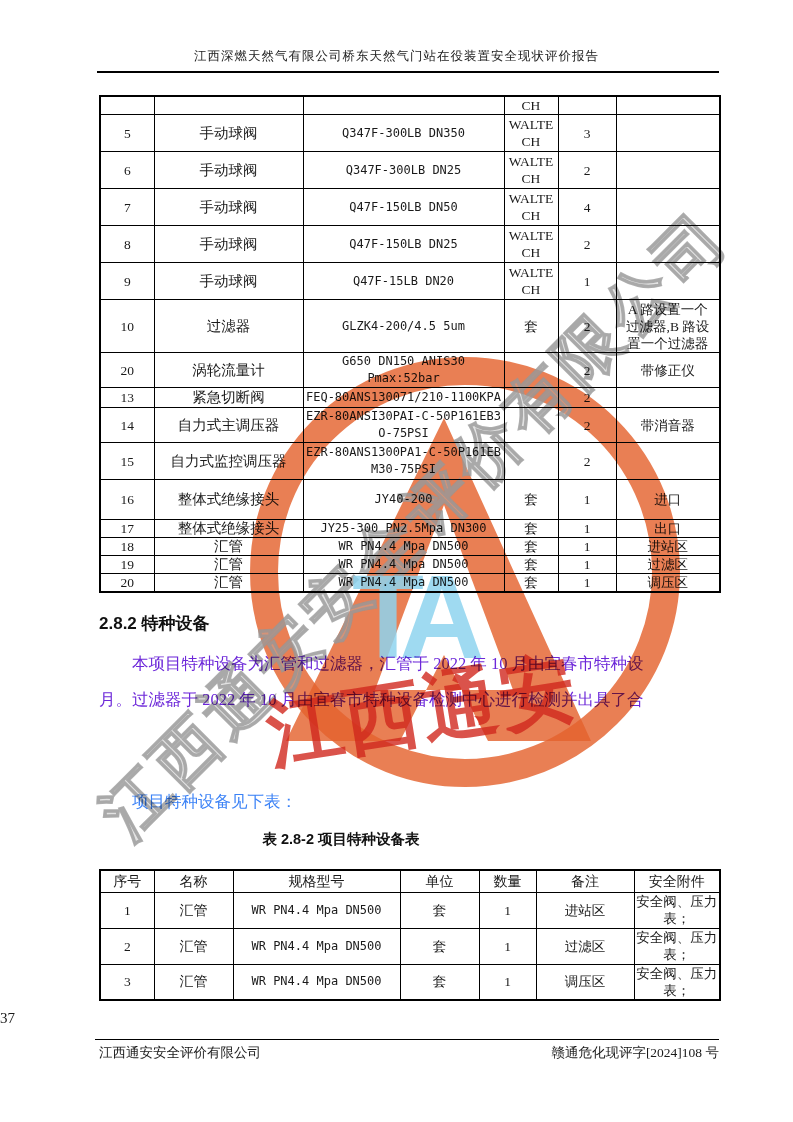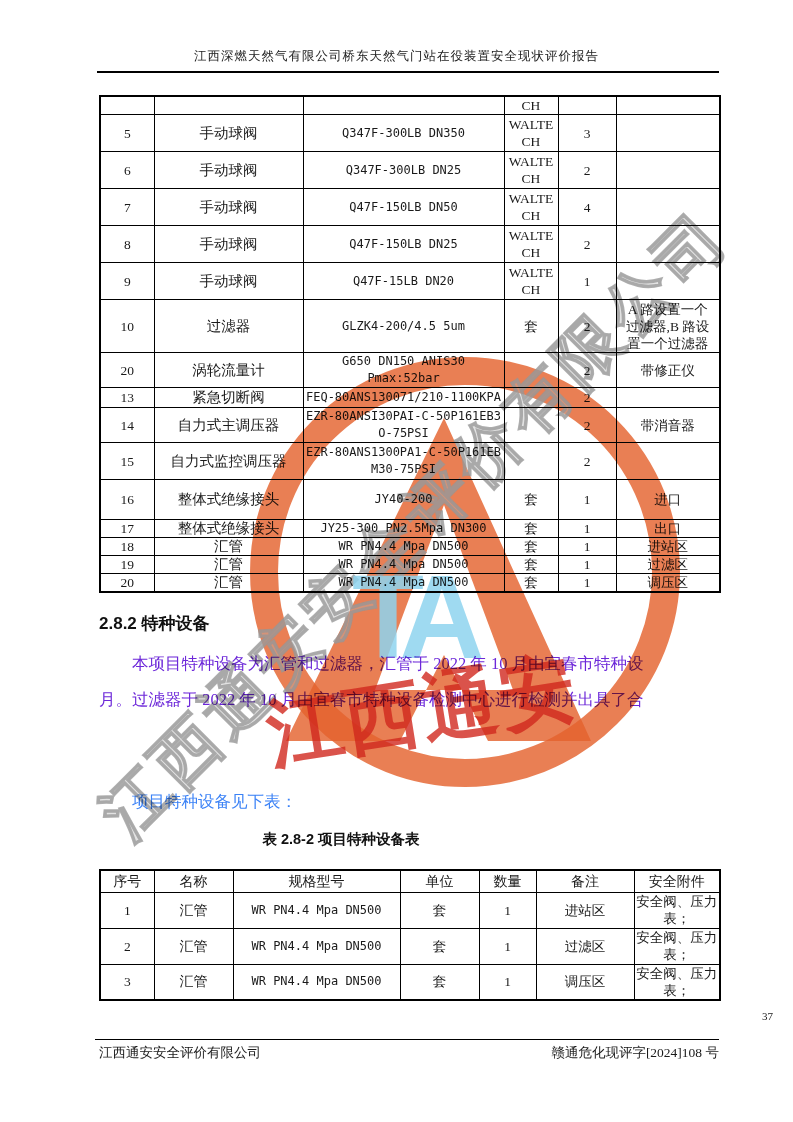--- a/index.html
+++ b/index.html
@@ -52,21 +52,21 @@
   .para .ln{white-space:nowrap;}
   .para .ln.indent{text-indent:33px;}
   .intro-line{top:791px;left:132px;font-size:16.5px;color:#3b82f6;}
   .table-caption{
     top:830px;left:0;width:682px;text-align:center;
     font-family:"Liberation Sans","DejaVu Sans",sans-serif;
     font-weight:bold;font-size:14.5px;color:#111;
   }
 
   
-  .page-number{top:1010px;left:0;width:773px;text-align:right;font-size:11px;}
+  .page-number{top:1010px;left:0;width:773px;text-align:left;font-size:15px;}
   .footer-rule{top:1039px;left:95px;width:624px;border-top:1.5px solid #000;}
   .footer-left{top:1044px;left:99px;font-size:13.5px;}
   .footer-right{top:1044px;left:99px;width:620px;text-align:right;font-size:13.5px;}
 
   
   .watermark{
     top:0;left:0;width:793px;height:1122px;pointer-events:none;
     mix-blend-mode:multiply;z-index:5;
   }
   .wm-gray{

